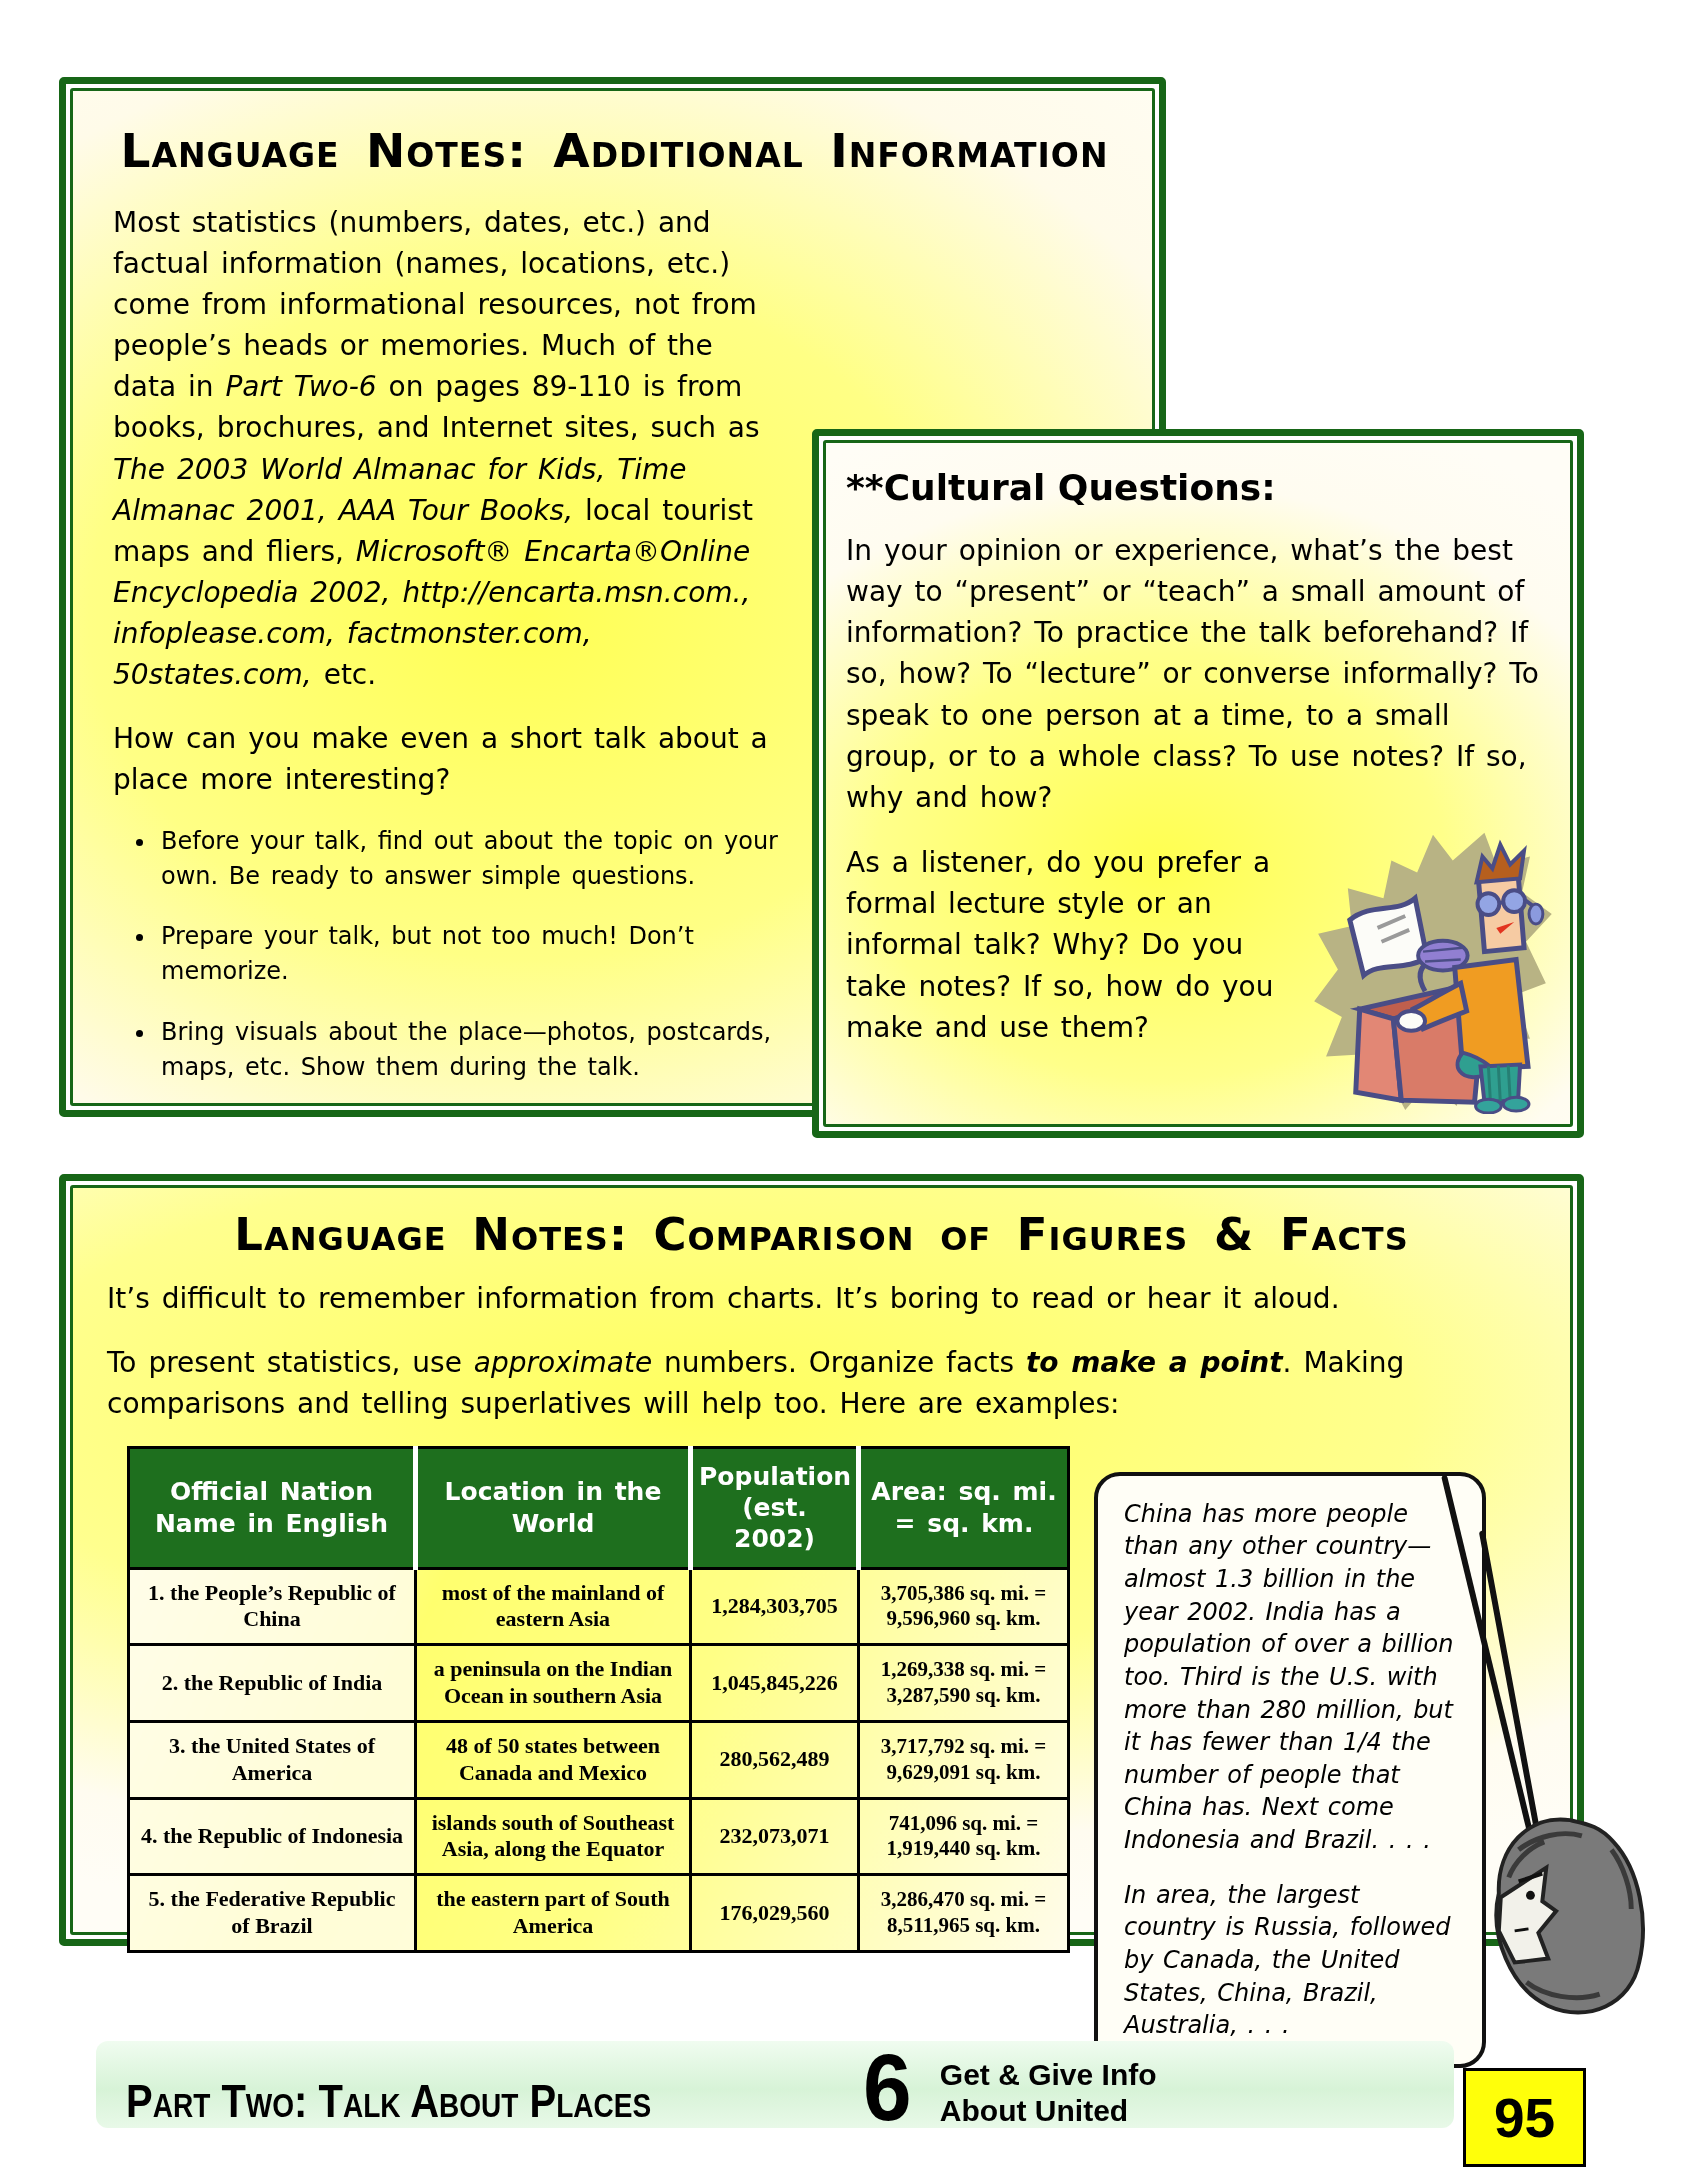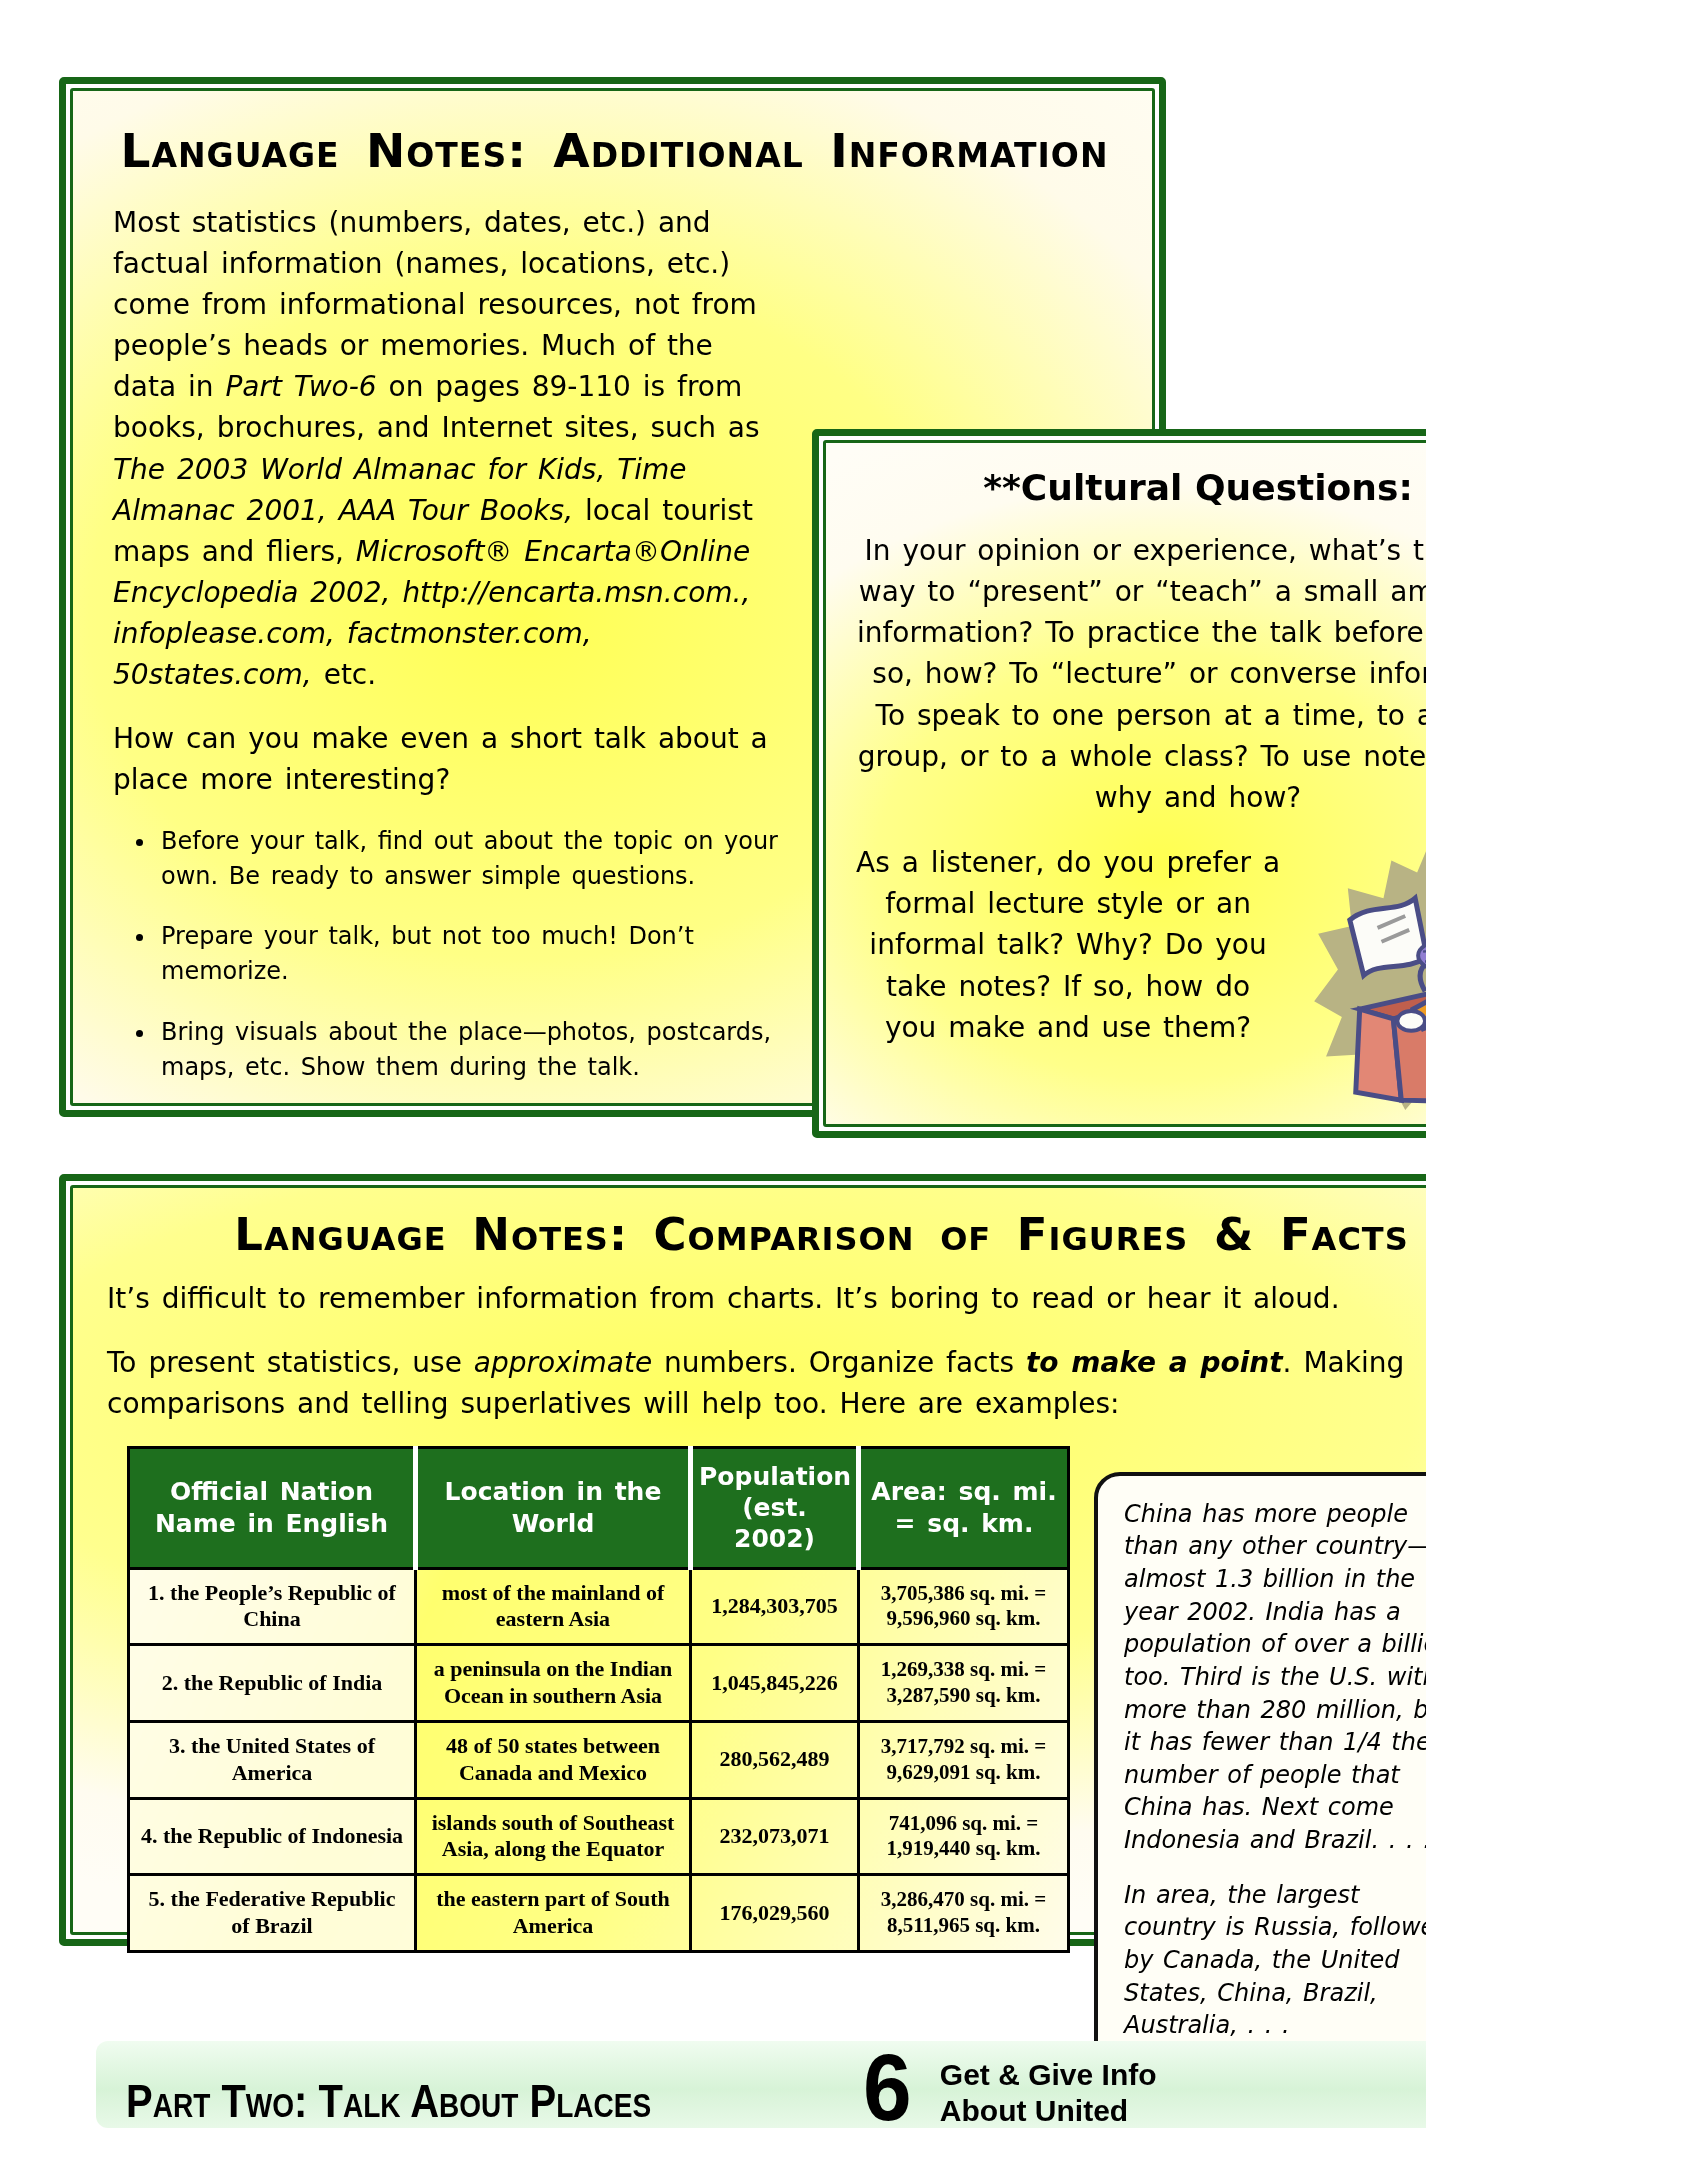--- a/index.html
+++ b/index.html
@@ -1,31 +1,31 @@
 <!DOCTYPE html>
 <html><head>
 <meta charset="utf-8">
 <style>
   * { box-sizing: border-box; margin: 0; padding: 0; }
   html,body { background:#ffffff; }
   .page {
-    position: relative; width: 1426px; height: 2178px; background: #ffffff;
+    position: relative; width: 1683px; height: 2178px; background: #ffffff;
     font-family: "DejaVu Sans", sans-serif; color:#000; overflow: hidden;
   }
   
   .panel { position:absolute; border:7px solid #176617; border-radius:5px; background:#fff; }
   .panel > .inner { position:absolute; inset:4px; border:3px solid #176617; border-radius:3px; }
 
   .box1 { left:59px; top:77px; width:1107px; height:1040px; }
   .box1 > .inner { padding:20px 36px 10px 40px; overflow:hidden;
     background: radial-gradient(90% 75% at 42% 52%, #ffff54 0%, #ffff85 45%, #fffbe9 78%, #fffdf4 100%); }
 
   .cqbox { left:812px; top:429px; width:772px; height:709px; z-index:3; }
-  .cqbox > .inner { padding:20px 30px; overflow:hidden;
-    background: radial-gradient(85% 70% at 45% 62%, #ffff50 0%, #ffff8a 45%, #fffcf0 80%, #fffdf6 100%); text-align: center; }
+  .cqbox > .inner { padding:20px 20px; overflow:hidden;
+    background: radial-gradient(85% 70% at 45% 62%, #ffff50 0%, #ffff8a 45%, #fffcf0 80%, #fffdf6 100%); }
 
   .box2 { left:59px; top:1174px; width:1525px; height:772px; }
   .box2 > .inner { padding:16px 34px 12px 34px; overflow:visible;
     background: radial-gradient(95% 70% at 42% 30%, #ffff5e 0%, #ffff8e 50%, #fffcf0 85%, #fffdf6 100%); }
 
   
   h1.section-title {
     font-family:"DejaVu Sans", sans-serif; font-weight:bold; font-variant:small-caps;
     font-size:47px; line-height:1.12; text-align:center; letter-spacing:1px; word-spacing:9px;
     margin:14px 0 24px;

